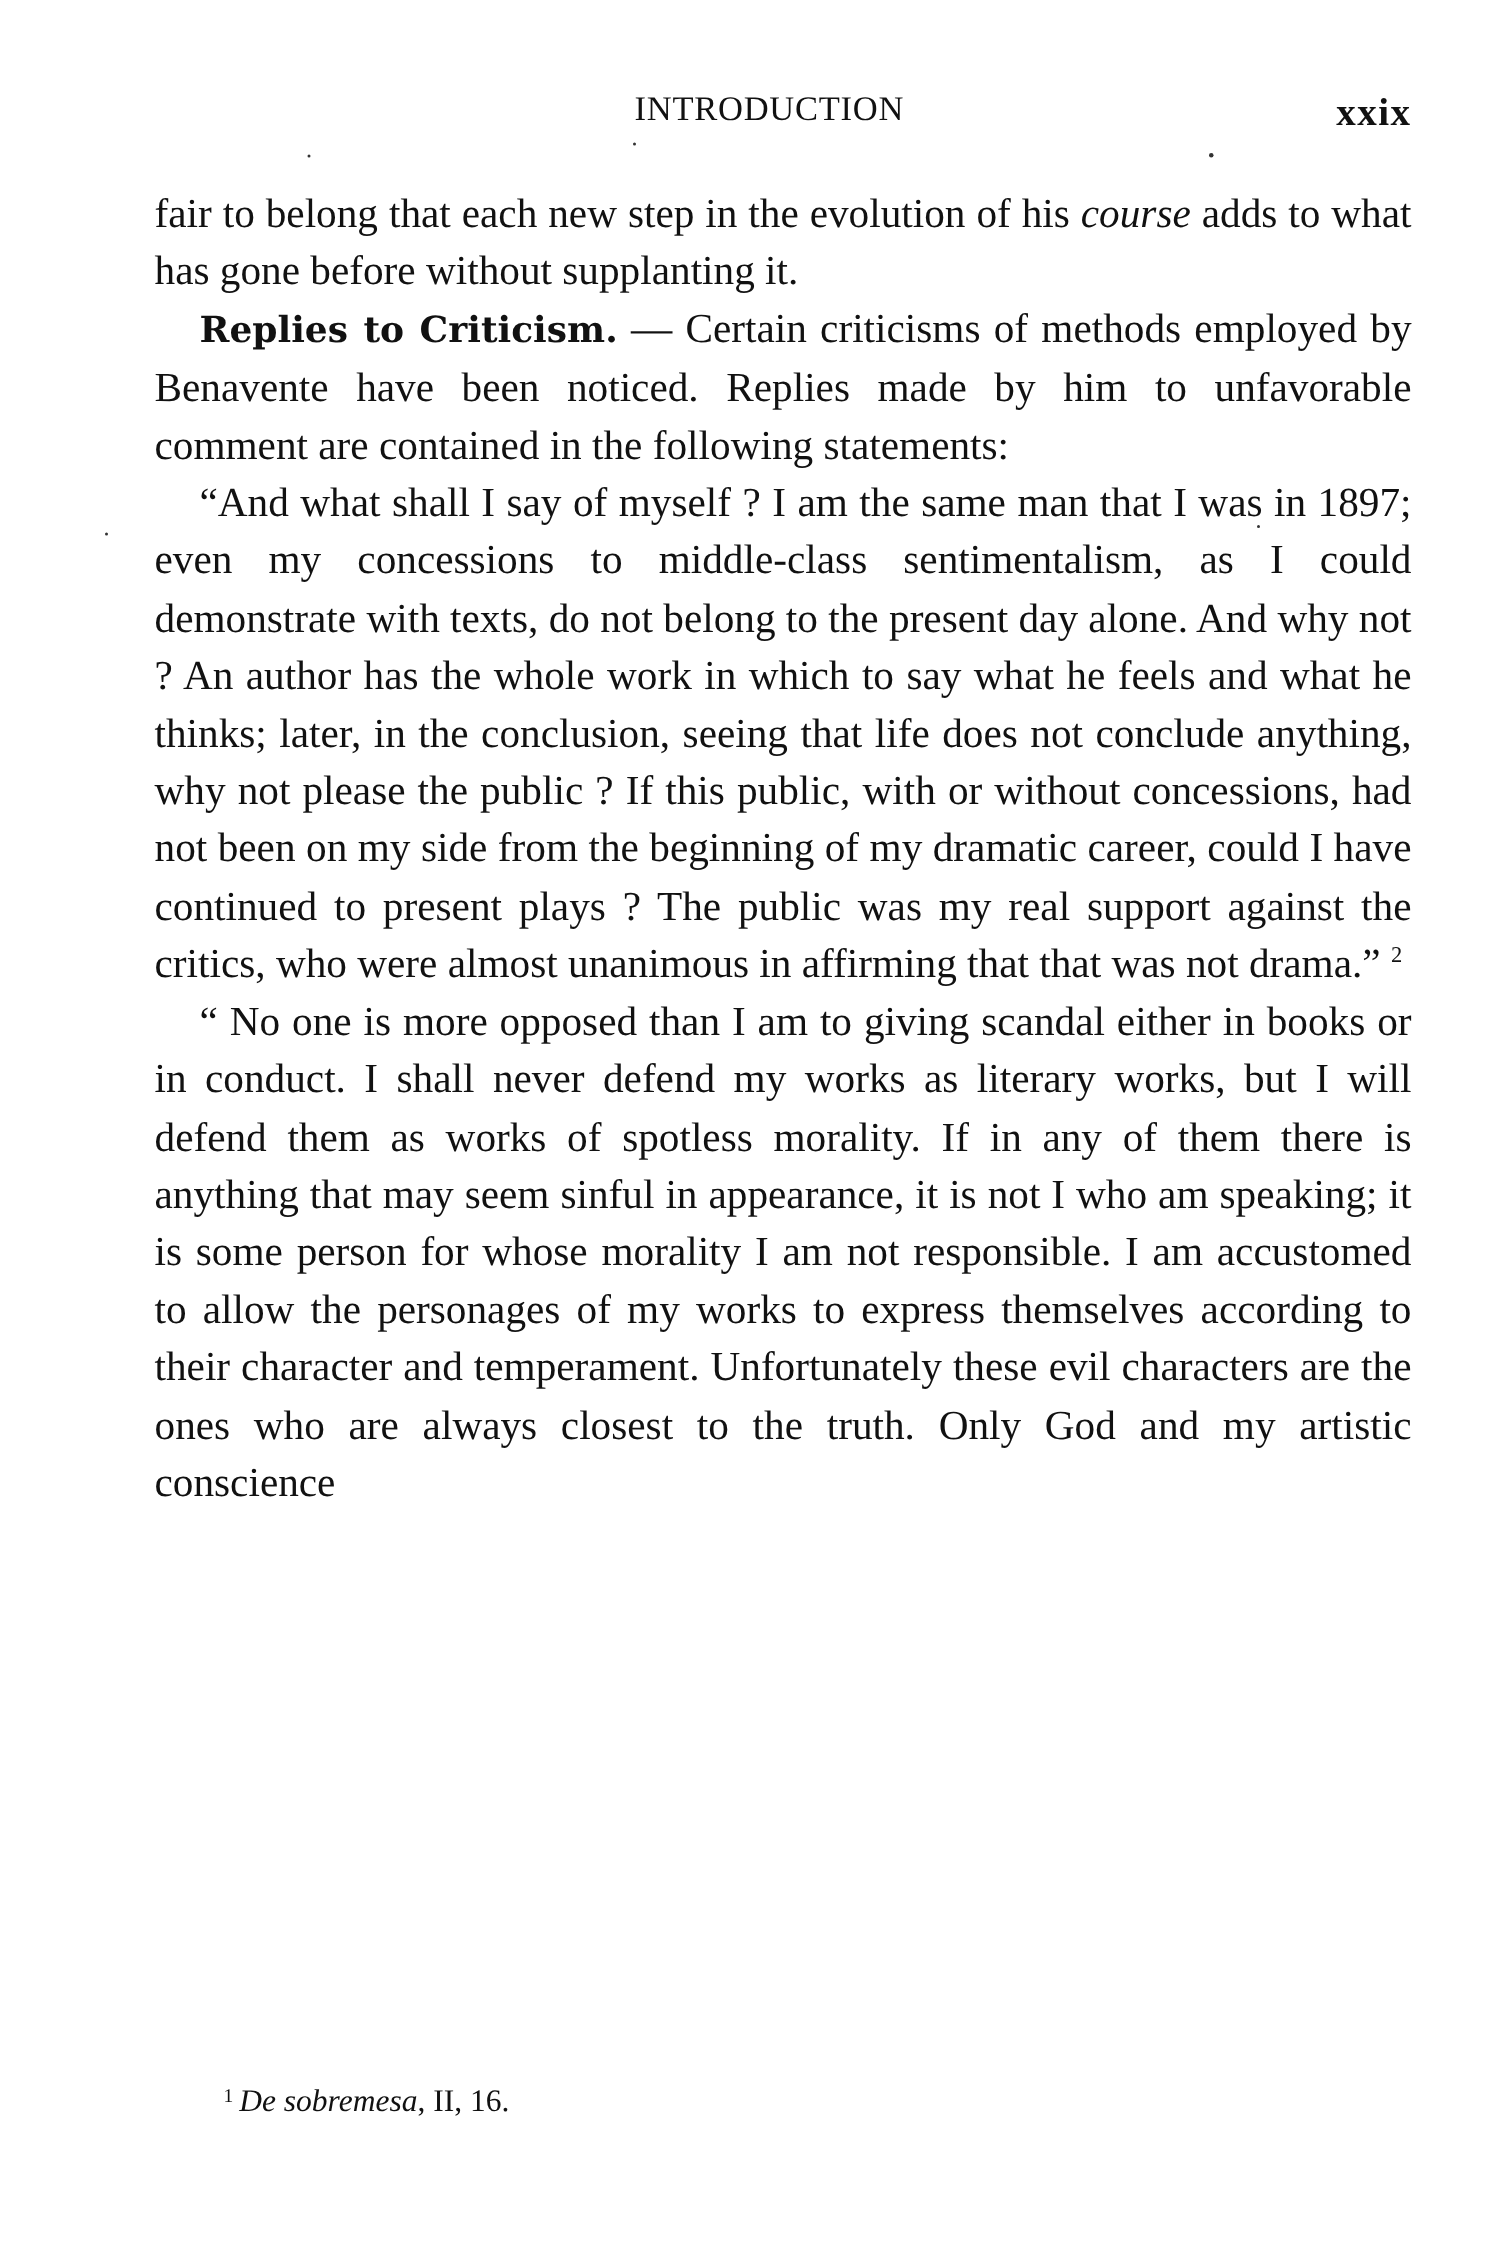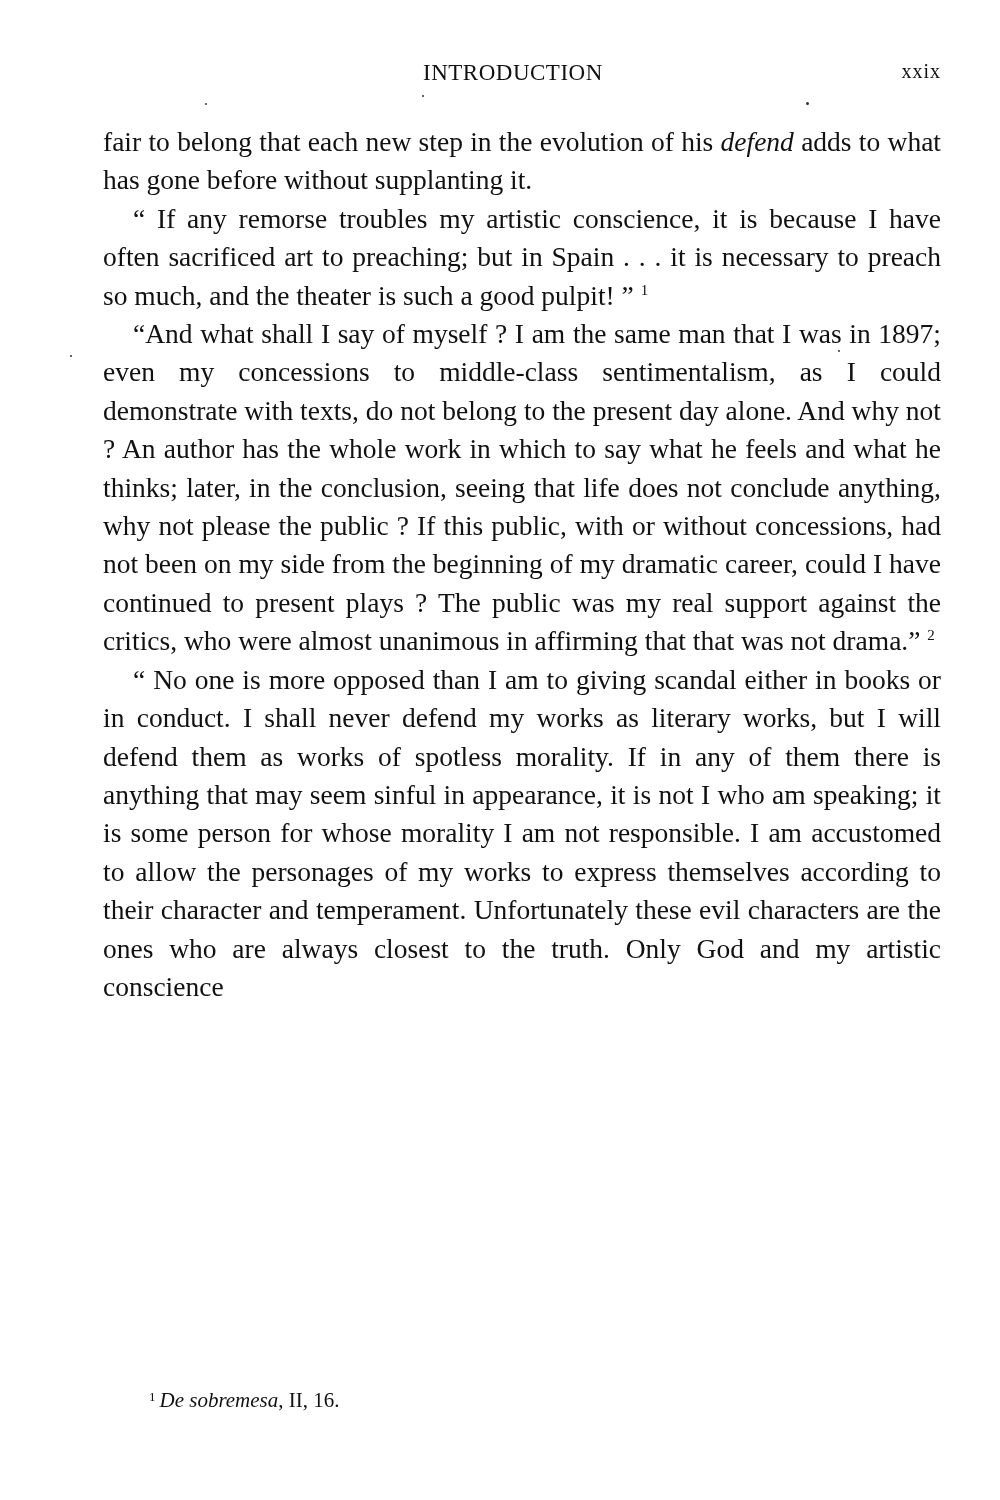--- a/index.html
+++ b/index.html
@@ -33,22 +33,22 @@
       top: 0;
       font-size: 23px;
       letter-spacing: 0.5px;
       font-variant: small-caps;
       text-transform: uppercase;
     }
     .page-number {
       position: absolute;
       right: 0;
       top: 0;
-      font-size: 20px;
-      font-weight: normal;
+      font-size: 26px;
+      font-weight: bold;
       letter-spacing: 1px;
     }
     .body-text {
       position: absolute;
       top: 123px;
       left: 103px;
       width: 838px;
       font-size: 27.5px;
       line-height: 38.4px;
       text-align: justify;
@@ -107,24 +107,24 @@
 <body>
 
 <div class="page">
 
   <div class="running-head">
     <span class="running-title">INTRODUCTION</span>
     <span class="page-number">xxix</span>
   </div>
 
   <div class="body-text">
-    <p><span>fair to belong that each new step in the evolution of his </span><span class="em">defend</span><span> adds to what has gone before without supplanting it.</span></p>
+    <p><span>fair to belong that each new step in the evolution of his </span><span class="em">course</span><span> adds to what has gone before without supplanting it.</span></p>
 
+    <p class="indent"><span class="run-head-bold">Replies to Criticism.</span><span> — Certain criticisms of methods employed by Benavente have been noticed. Replies made by him to unfavorable comment are contained in the following statements:</span></p>
 
-    <p class="indent"><span>“ If any remorse troubles my artistic conscience, it is because I have often sacrificed art to preaching; but in Spain . . . it is necessary to preach so much, and the theater is such a good pulpit! ”</span> <sup class="fn">1</sup></p>
 
     <p class="indent"><span>“And what shall I say of myself ? I am the same man that I was in 1897; even my concessions to middle-class sentimentalism, as I could demonstrate with texts, do not belong to the present day alone. And why not ? An author has the whole work in which to say what he feels and what he thinks; later, in the conclusion, seeing that life does not conclude anything, why not please the public ? If this public, with or without concessions, had not been on my side from the beginning of my dramatic career, could I have continued to present plays ? The public was my real support against the critics, who were almost unanimous in affirming that that was not drama.”</span> <sup class="fn">2</sup></p>
 
     <p class="indent"><span>“ No one is more opposed than I am to giving scandal either in books or in conduct. I shall never defend my works as literary works, but I will defend them as works of spotless morality. If in any of them there is anything that may seem sinful in appearance, it is not I who am speaking; it is some person for whose morality I am not responsible. I am accustomed to allow the personages of my works to express themselves according to their character and temperament. Unfortunately these evil characters are the ones who are always closest to the truth. Only God and my artistic conscience</span></p>
   </div>
 
   <div class="footnotes">
     <p class="indent"><sup class="fnmark">1</sup><span class="em">De sobremesa</span><span>, II, 16.</span></p>
   </div>
 

